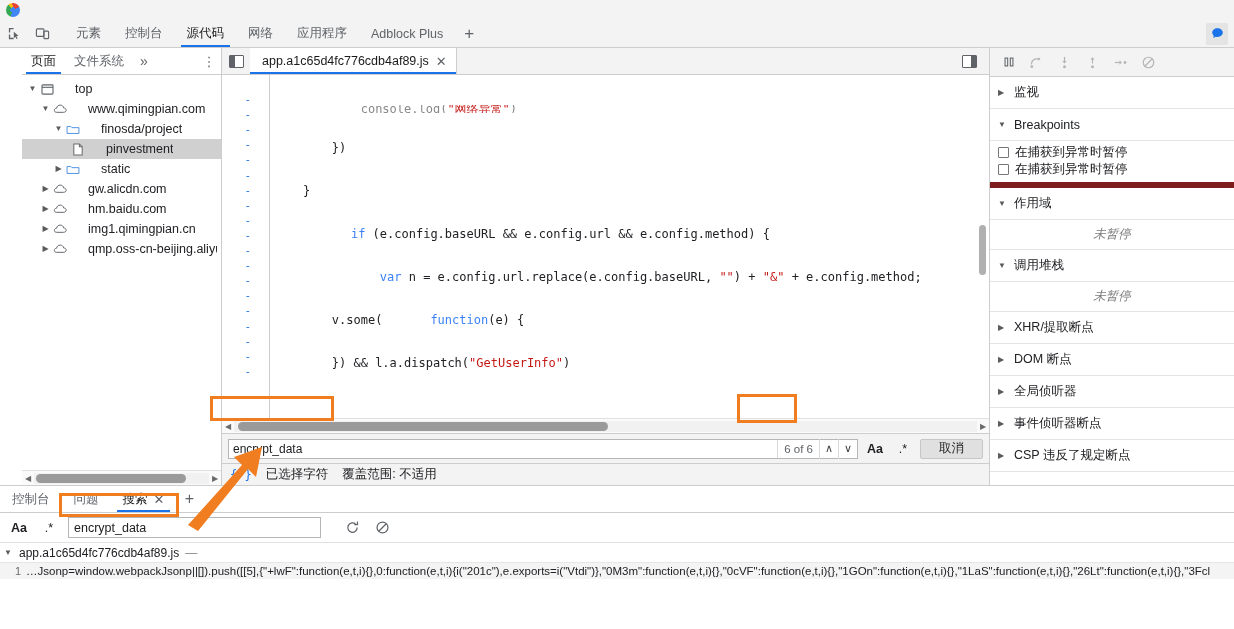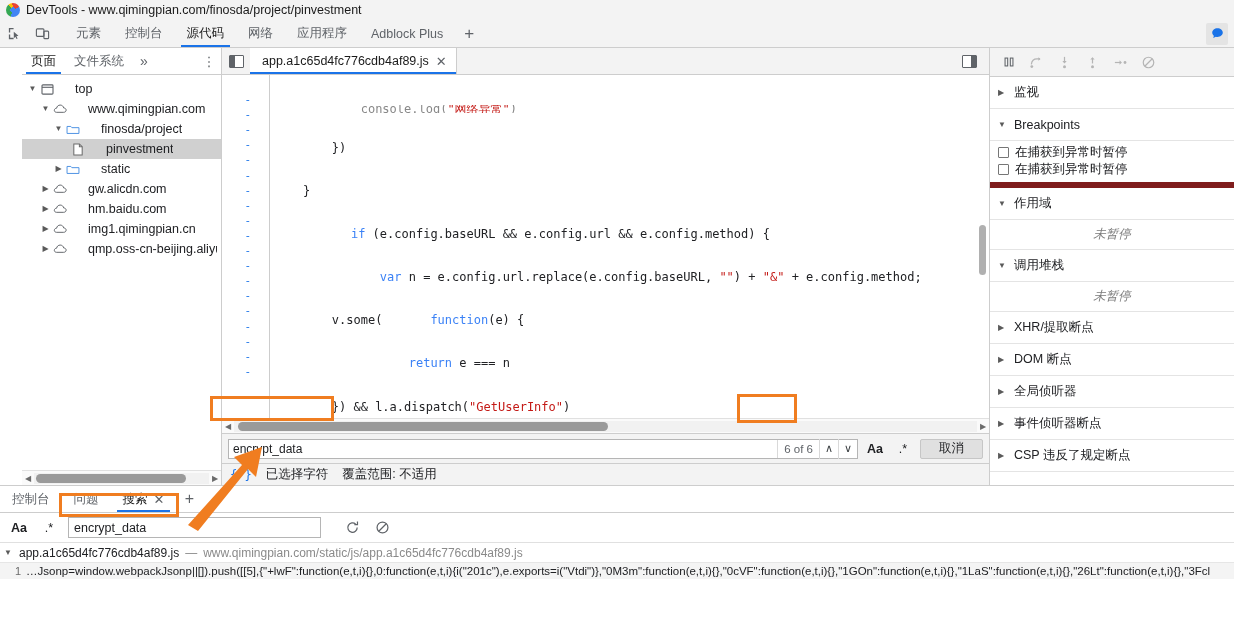--- a/index.html
+++ b/index.html
@@ -285,21 +285,20 @@
   
   .ann { position:absolute; border:3px solid #f07d20; pointer-events:none; z-index:50; }
   .ann-arrow { position:absolute; z-index:51; pointer-events:none; }
   .rel { position: relative; }
 </style>
 </head>
 <body>
 
 <div class="titlebar">
   <span class="devtools-logo"></span>
-  <span>DevTools - www.qimingpian.com/finosda/project/pinvestment</span>
 </div>
 
 <div class="maintabs">
   <div class="tb-icon">
     <svg width="15" height="15" viewBox="0 0 16 16">
         <path d="M2 2h5v1.4H3.4V7H2V2z" fill="#5f6368"></path>
         <path d="M2 9h1.4v3.6H7V14H2V9z" fill="#5f6368"></path>
         <path d="M7.2 6.2l5 4.3-2.2.4 1.3 2.4-1.1.6-1.3-2.4-1.6 1.5-.1-6.8z" fill="#5f6368"></path>
       </svg>
   </div>
@@ -477,21 +476,20 @@
         <div class="gline">-</div>
         <div class="gline">-</div>
       </div>
       <div class="codelines">
         <div class="cline top-fade" style="height:8px;line-height:8px;overflow:hidden;color:#888">            console.log(<span class="str">"网络异常"</span>)</div>
         <div class="cline">        })</div>
         <div class="cline">    }</div>
         <div class="cline">    <span class="kw">if</span> (e.config.baseURL &amp;&amp; e.config.url &amp;&amp; e.config.method) {</div>
         <div class="cline">        <span class="kw">var</span> n = e.config.url.replace(e.config.baseURL, <span class="str">""</span>) + <span class="str">"&amp;"</span> + e.config.method;</div>
         <div class="cline">        v.some(<span class="kw">function</span>(e) {</div>
-        <div class="cline">            <span class="kw">return</span> e === n</div>
         <div class="cline">        }) &amp;&amp; l.a.dispatch(<span class="str">"GetUserInfo"</span>)</div>
         
         
         
         
         
         
         
         
         
@@ -664,21 +662,20 @@
           <line x1="4" y1="12" x2="12" y2="4" stroke="#5f6368" stroke-width="1.3"></line>
         </svg>
     </span>
   </div>
 
   <div class="dr-results">
     <div class="res-head">
       <span class="dtwist">▼</span>
       <span class="res-file">app.a1c65d4fc776cdb4af89.js</span>
       <span class="res-url">—</span>
-      <span class="res-url">www.qimingpian.com/static/js/app.a1c65d4fc776cdb4af89.js</span>
     </div>
     <div class="res-row">
       <span class="res-lineno">1</span>
       <span class="res-code">…Jsonp=window.webpackJsonp||[]).push([[5],{"+lwF":function(e,t,i){},0:function(e,t,i){i("201c"),e.exports=i("Vtdi")},"0M3m":function(e,t,i){},"0cVF":function(e,t,i){},"1GOn":function(e,t,i){},"1LaS":function(e,t,i){},"26Lt":function(e,t,i){},"3Fcl</span>
     </div>
   </div>
 </div>
 
 <div class="ann" style="left:210px;top:396px;width:124px;height:25px"></div>
 <div class="ann" style="left:737px;top:394px;width:60px;height:29px"></div>

